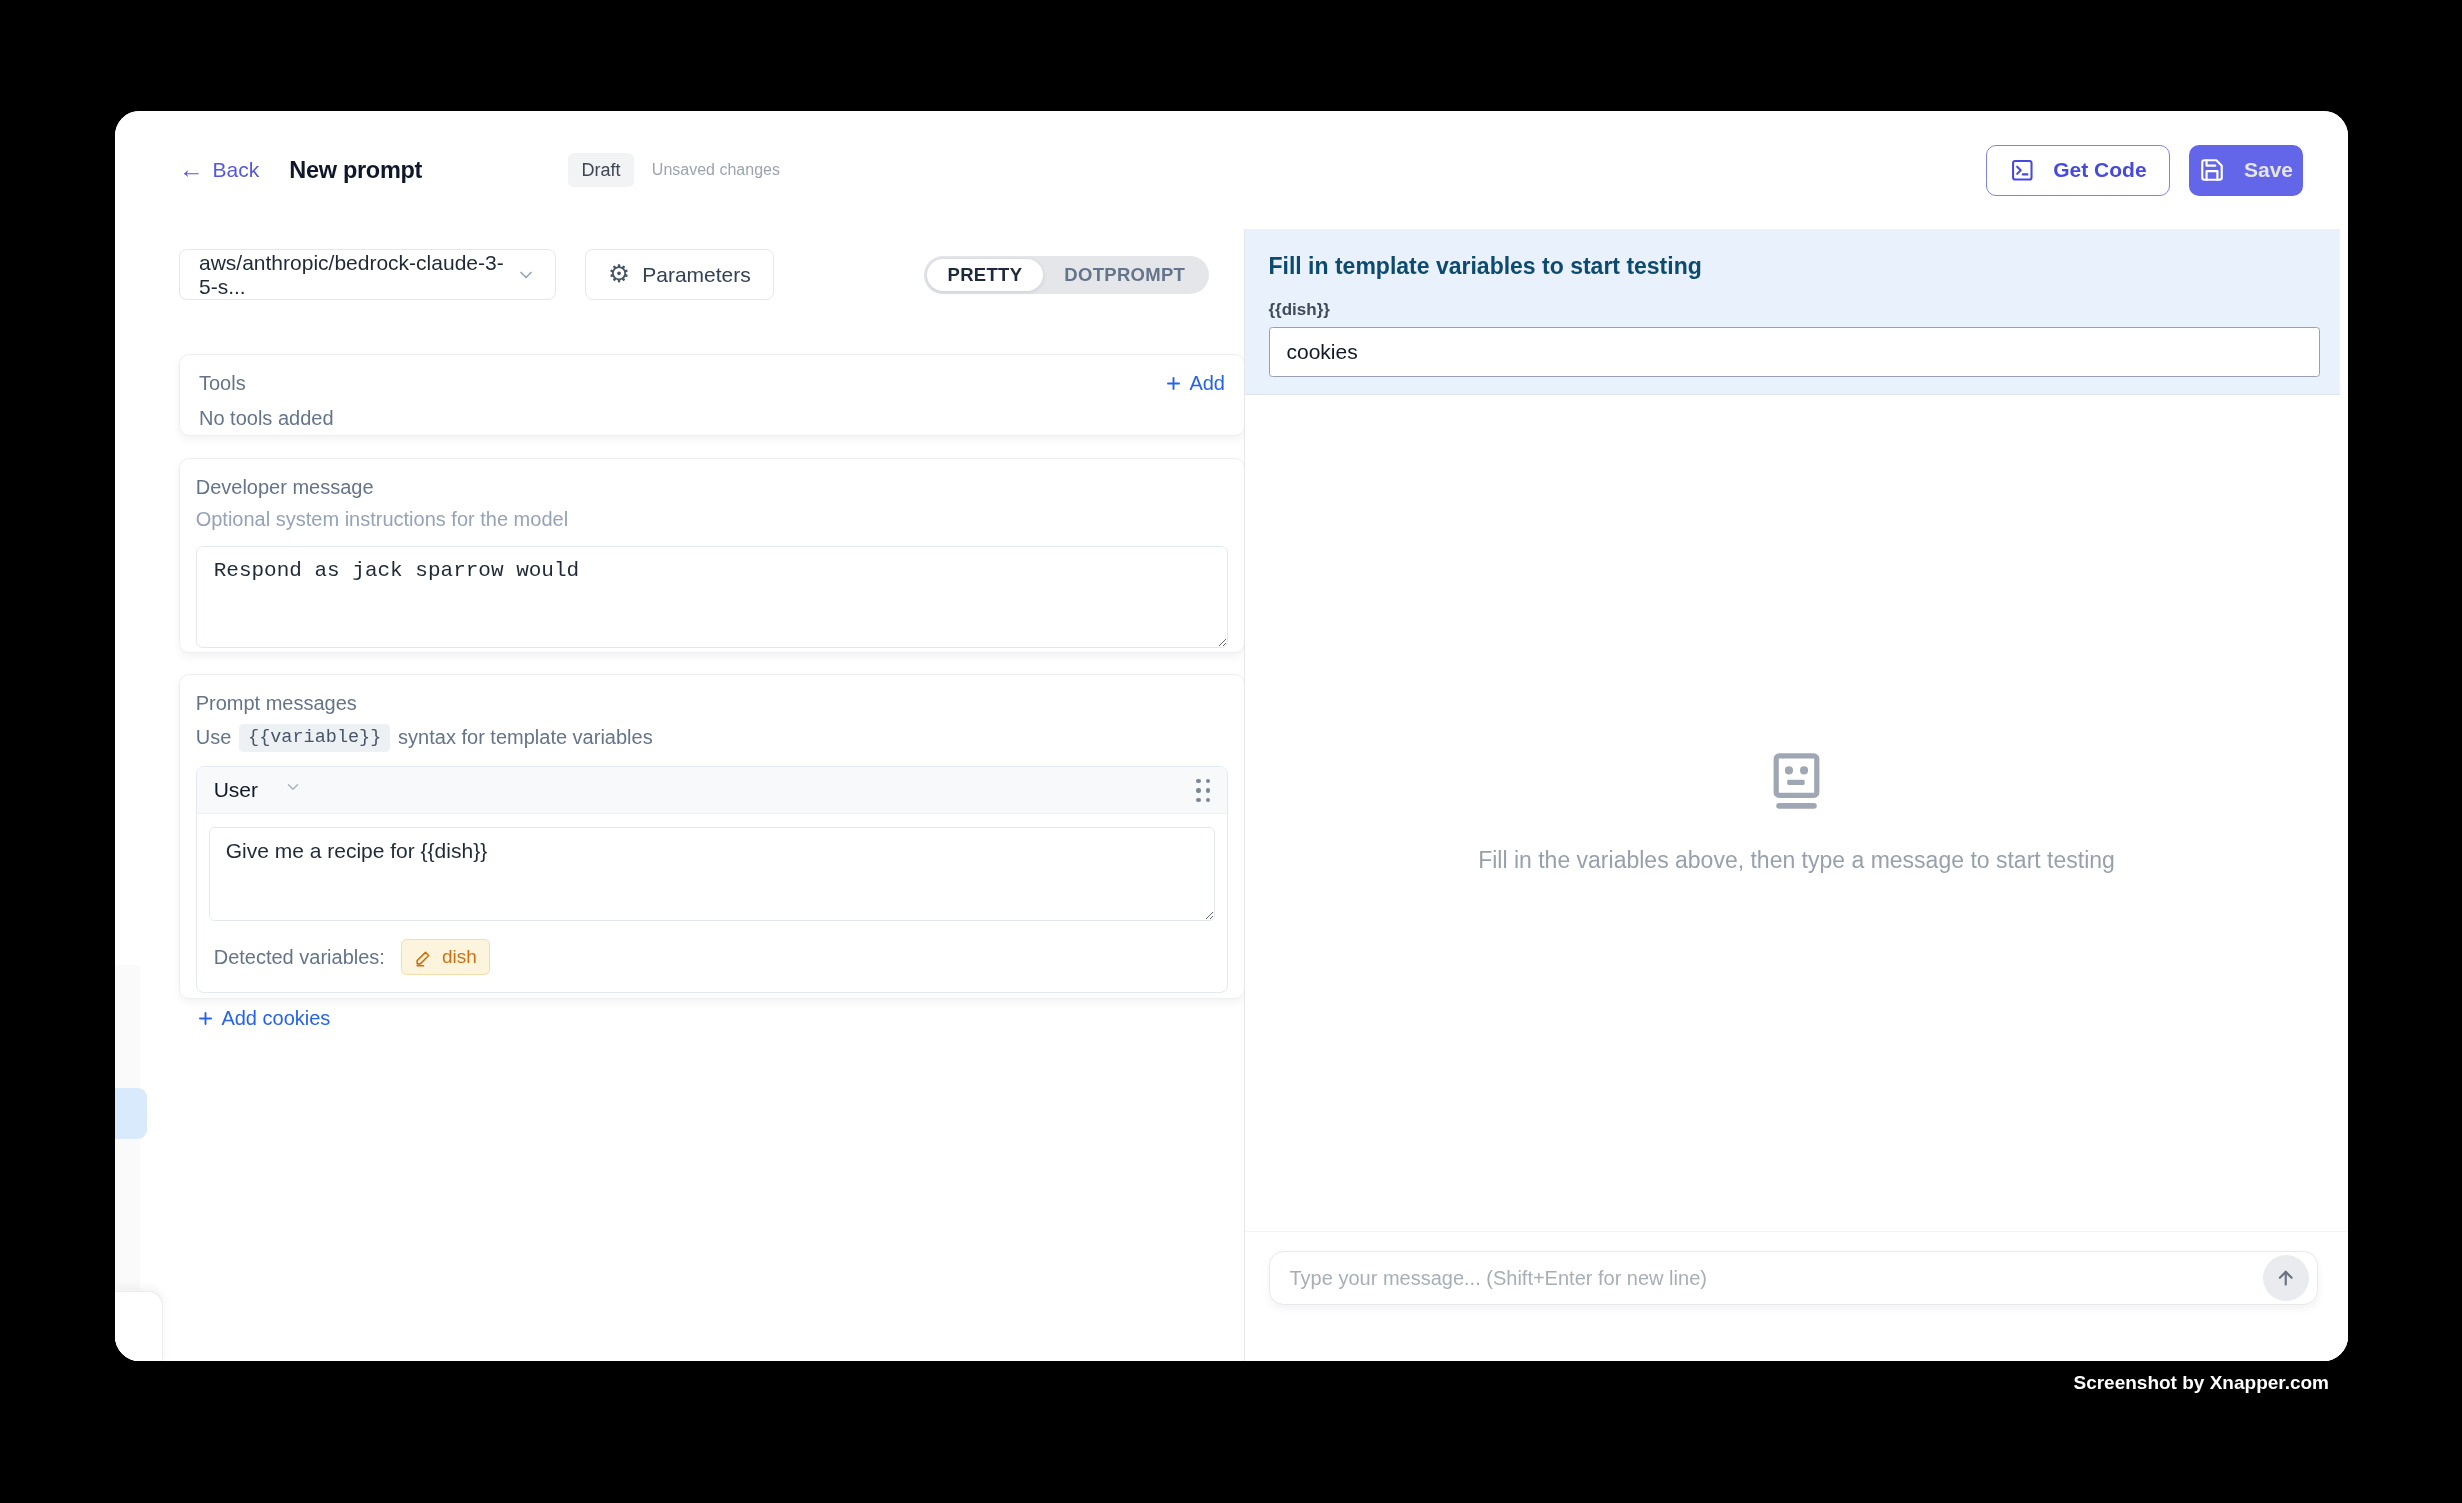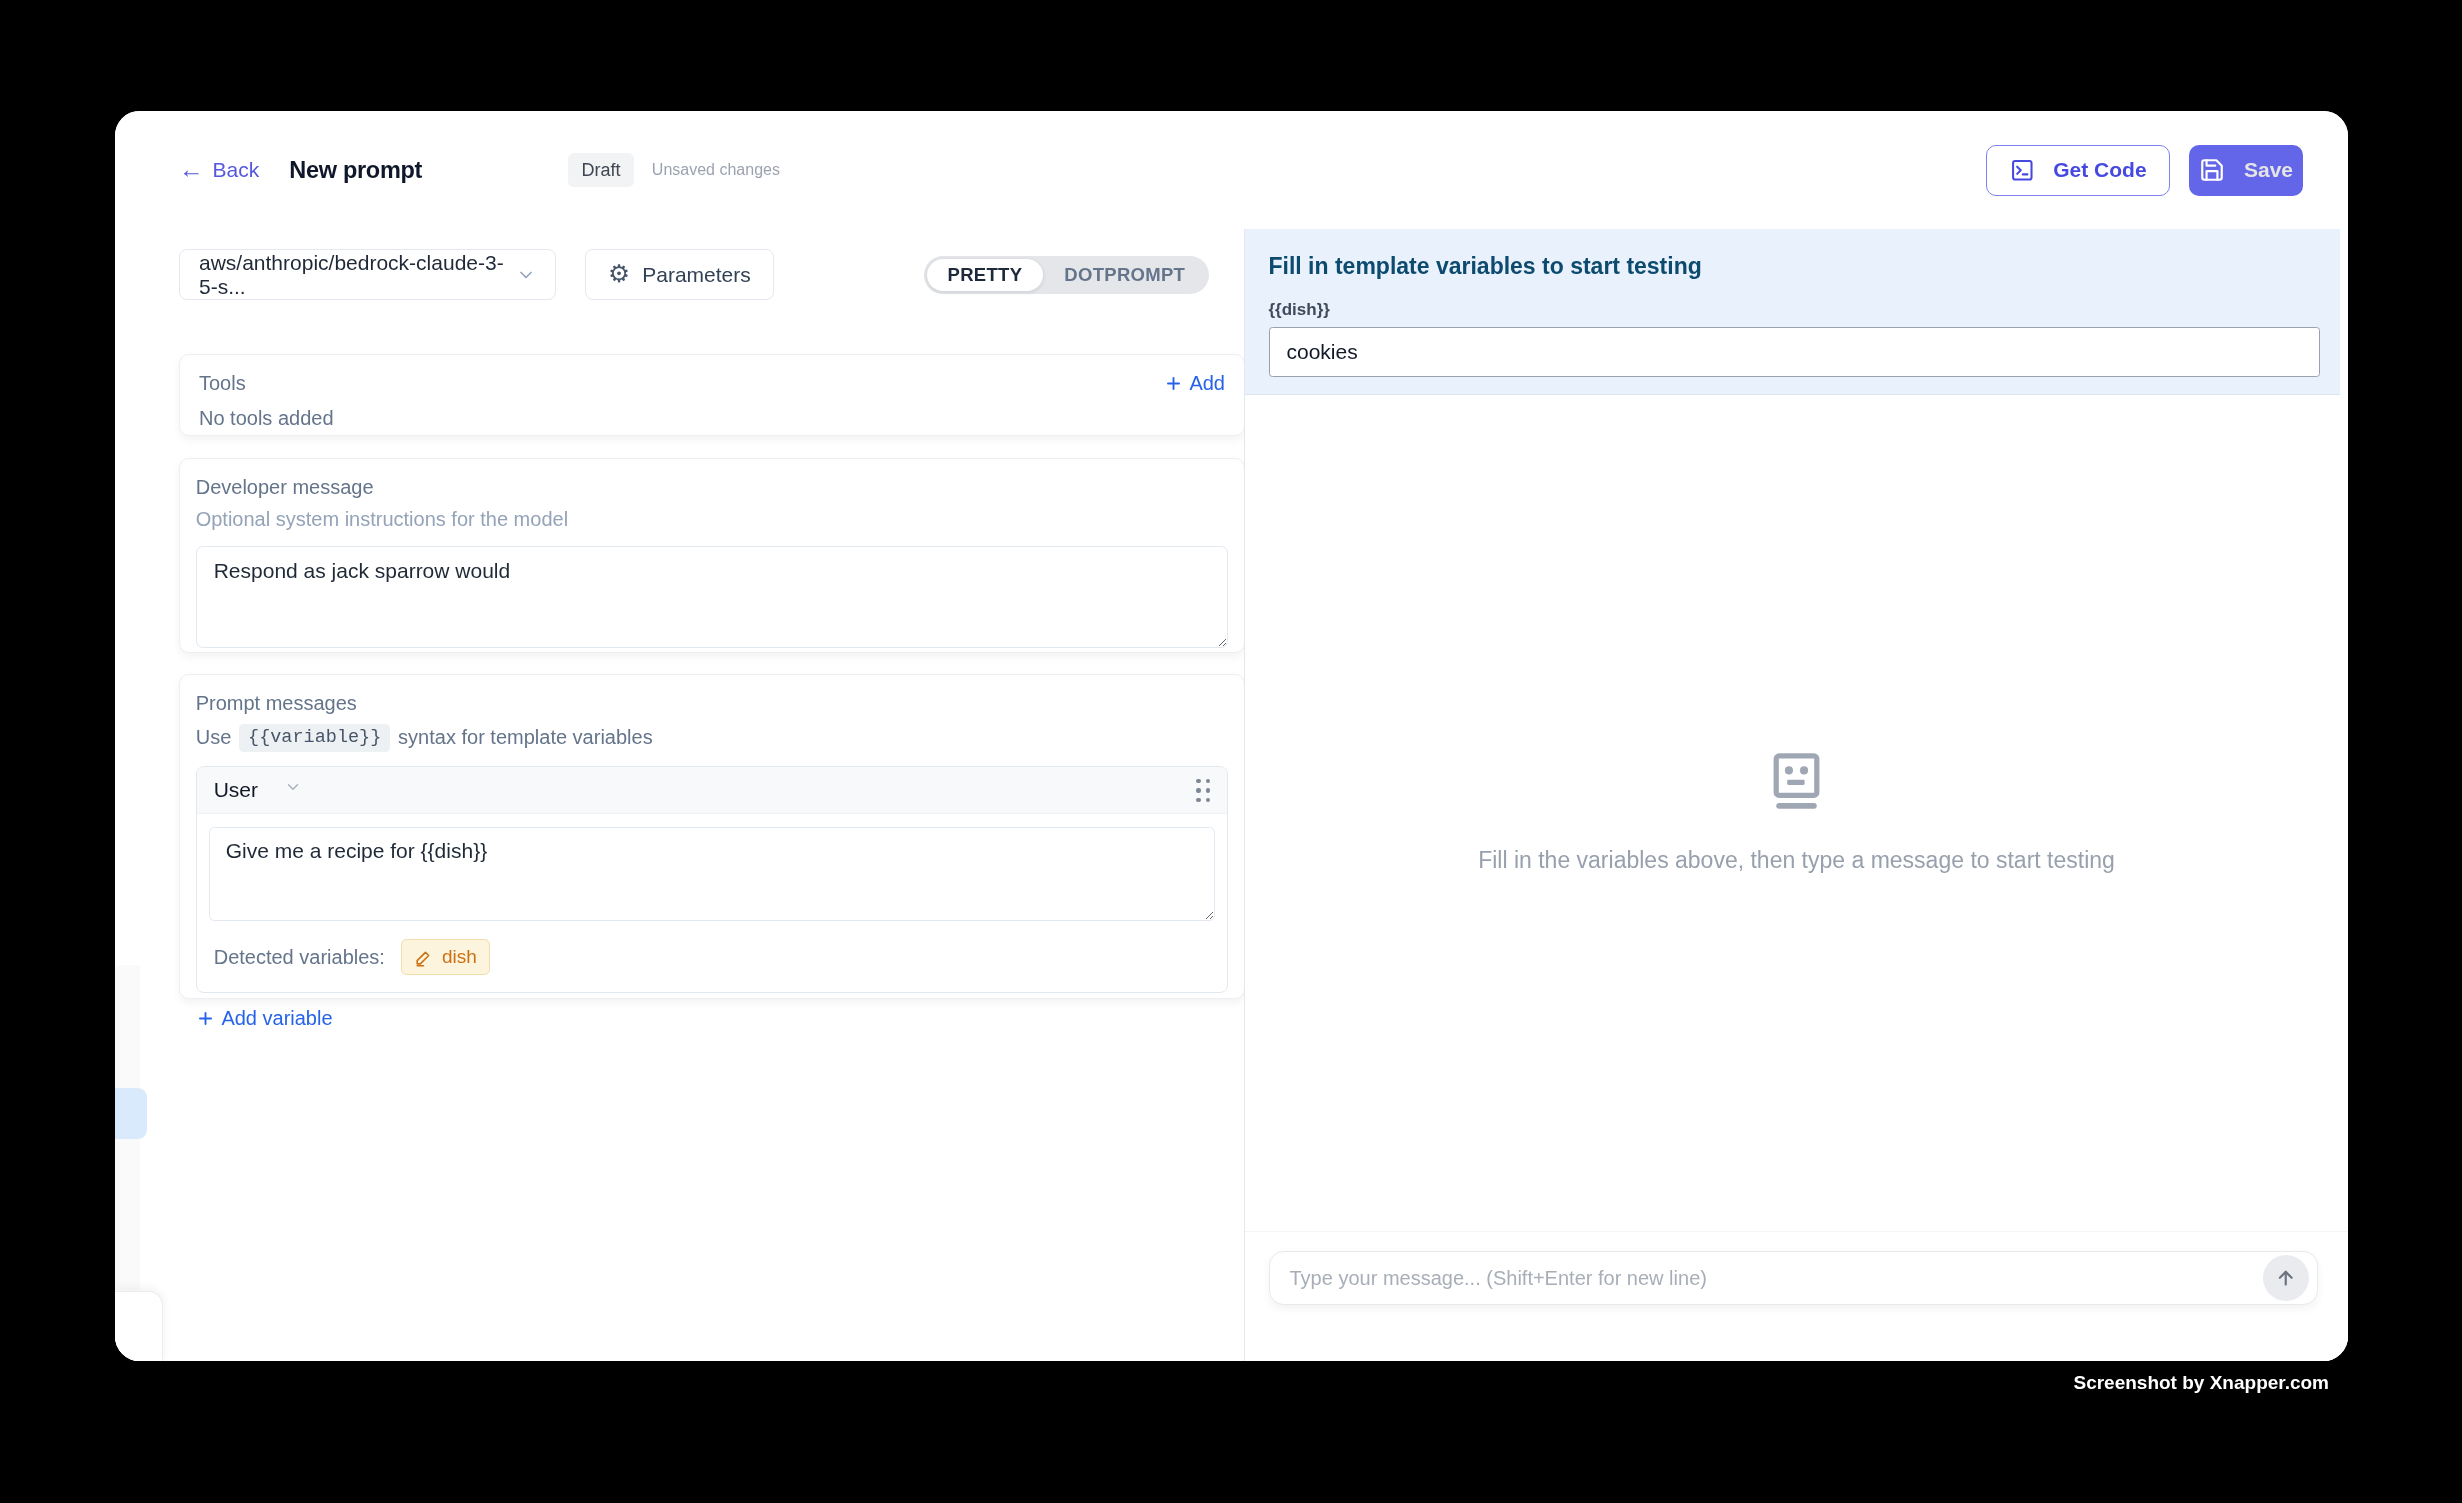--- a/index.html
+++ b/index.html
@@ -54,21 +54,21 @@
   }
   .card-tools { top:125px; height:82px; padding:17px 19px; }
   .tools-head { display:flex; align-items:center; }
   .card-label { font-size:20px; color:#64748b; }
   .add-link { margin-left:auto; display:flex; align-items:center; gap:6.7px; color:#2563eb; font-size:20px; cursor:pointer; }
   .muted-line { margin-top:12.3px; font-size:20px; color:#64748b; }
   .card-dev { top:229px; height:195px; padding:17px 15.7px; }
   .hint { margin-top:9px; font-size:20px; color:#94a3b8; }
   .big-textarea {
     margin-top:14.6px; width:100%; height:102px; border:1.1px solid #e2e8f0; border-radius:6.7px;
-    padding:12.3px 17px; font-size:21px; color:#1f2937; font-family:Liberation Sans, sans-serif; resize:vertical;
+    padding:12.3px 17px; font-size:21px; color:#1f2937; font-family:Liberation Mono, monospace; resize:vertical;
     outline:none; background:#fff;
   }
   .card-prompt { top:445px; height:325px; padding:17px 15.7px; }
   .hint-row { margin-top:9px; display:flex; align-items:center; gap:7.8px; font-size:20px; color:#64748b; }
   .code-chip { font-family:"Liberation Mono","DejaVu Sans Mono",monospace; font-size:18.5px; background:#eef1f4; color:#475569; padding:3.4px 9px; border-radius:4.5px; }
   .msg-box { margin-top:14.6px; border:1.1px solid #e2e8f0; border-radius:7.8px; overflow:hidden; }
   .msg-head { height:47px; background:#f8f9fb; border-bottom:1.1px solid #eef1f4; display:flex; align-items:center; padding:0 17px; }
   .role-select { display:flex; align-items:flex-start; gap:26px; cursor:pointer; font-size:21px; color:#111827; }
   .grip { margin-left:auto; display:grid; grid-template-columns:repeat(2,4.5px); grid-gap:5px; cursor:grab; }
   .grip i { width:4.5px; height:4.5px; border-radius:50%; background:#7e8794; }
@@ -237,21 +237,21 @@
           </span>
         </div>
       </div>
       <div class="add-message">
         <span>
           <svg width="19" height="19" viewBox="0 0 24 24" fill="none" stroke="#2563eb" stroke-width="2.4" stroke-linecap="round">
               <line x1="12" y1="5" x2="12" y2="19"></line>
               <line x1="5" y1="12" x2="19" y2="12"></line>
             </svg>
         </span>
-        <span>Add variable</span>
+        <span>Add cookies</span>
       </div>
     </div>
   </div>
 
   <div class="right-panel">
     <div class="var-section">
       <div class="var-title">Fill in template variables to start testing</div>
       <div class="var-label">{{dish}}</div>
       <input class="var-input" type="text" value="cookies" style="">
     </div>

